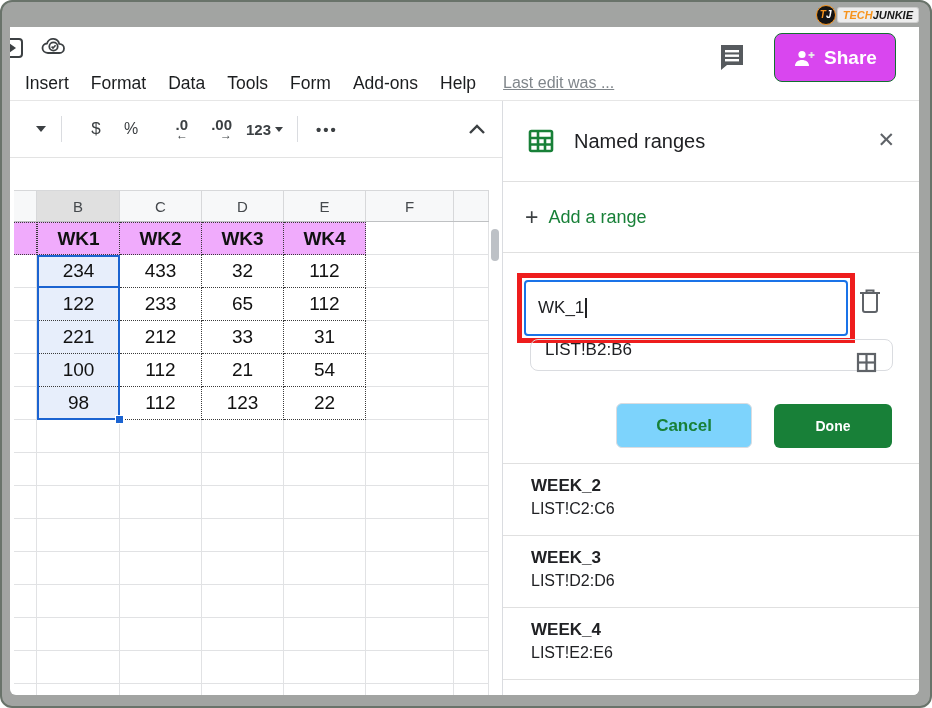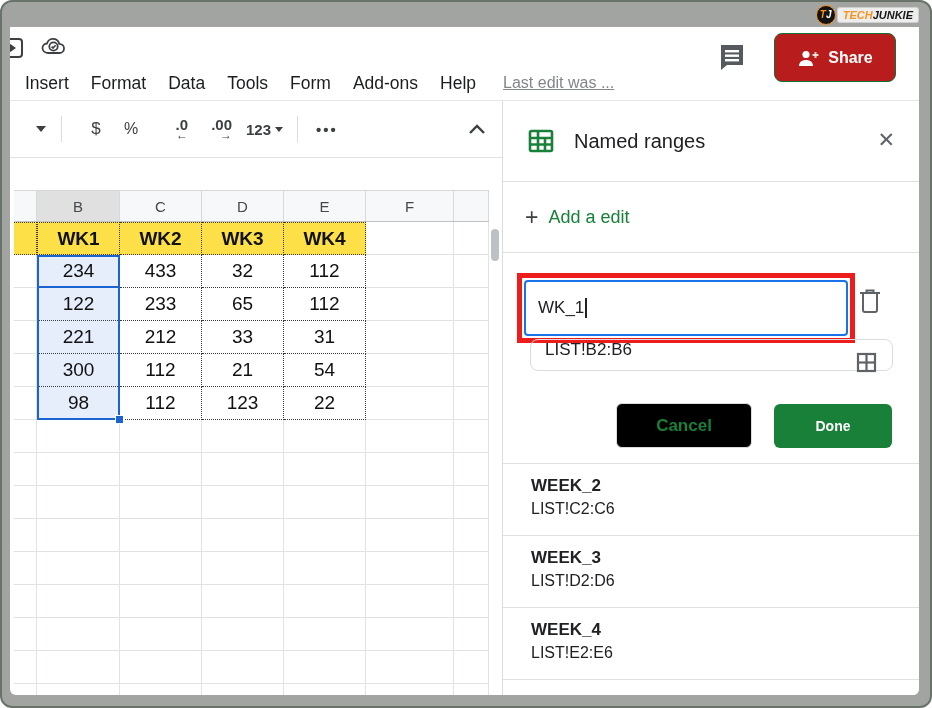--- a/index.html
+++ b/index.html
@@ -20,21 +20,21 @@
 
   .icon-partial { position:absolute; left:-9px; top:11px; width:22px; height:20px; border:2px solid #3c4043; border-radius:4px; display:flex; align-items:center; justify-content:center; }
   .icon-partial .tri { width:0; height:0; border-top:5px solid transparent; border-bottom:5px solid transparent; border-left:7px solid #3c4043; }
   .icon-cloud { position:absolute; left:30px; top:8px; }
 
   .menubar { position:absolute; left:4px; top:40px; height:32px; display:flex; align-items:center; font-size:17.5px; color:#1b1d1f; }
   .menu-item { padding:0 11px; cursor:default; }
   .last-edit { margin-left:16px; color:#80868b; text-decoration:underline; font-size:16px; }
 
   .comment-btn { position:absolute; left:706px; top:14px; width:34px; height:34px; }
-  .share-btn { position:absolute; left:764px; top:6px; width:122px; height:49px; background:#b91c1c; border:1px solid #127030; border-radius:8px; display:flex; align-items:center; justify-content:center; gap:9px; color:#fff; font-size:16px; font-weight:bold; }
+  .share-btn { position:absolute; left:764px; top:6px; width:122px; height:49px; background:#d946ef; border:1px solid #127030; border-radius:8px; display:flex; align-items:center; justify-content:center; gap:9px; color:#fff; font-size:19px; font-weight:bold; }
 
   .hdiv { position:absolute; top:73px; left:0; right:0; height:1px; background:#e6e6e6; }
 
   
   .sheet { position:absolute; left:0; top:74px; width:492px; bottom:0; }
   .toolbar { height:57px; border-bottom:1px solid #e3e3e3; display:flex; align-items:center; padding-left:26px; color:#3c4043; }
   .tb-caret { width:0; height:0; border-left:5px solid transparent; border-right:5px solid transparent; border-top:6px solid #3c4043; margin-right:15px; }
   .tb-sep { width:1px; height:26px; background:#dadce0; }
   .tb-cur { font-size:17px; margin:0 0 0 21px; width:26px; text-align:center; }
   .tb-pct { font-size:16px; width:26px; text-align:center; margin-left:9px; }
@@ -45,21 +45,21 @@
   .tb-more { font-size:15px; font-weight:bold; letter-spacing:2px; margin-left:18px; }
   .tb-collapse { margin-left:auto; margin-right:16px; display:flex; }
   .formula { height:32px; background:#fff; }
 
   .grid { position:relative; margin-left:4px; width:475px; --cols:23px 83px 82px 82px 82px 88px 35px; }
   .ghead { display:grid; grid-template-columns:var(--cols); height:32px; border-top:1px solid #d7d8da; border-bottom:1px solid #bfc1c3; background:#f7f8f9; }
   .ch { border-right:1px solid #d7d8da; font-size:15px; color:#45494d; display:flex; align-items:center; justify-content:center; }
   .ch.sel { background:#e0e0e0; }
   .row { display:grid; grid-template-columns:var(--cols); height:33px; }
   .c { border-right:1px solid #e1e2e4; border-bottom:1px solid #e1e2e4; font-size:19px; color:#111; display:flex; align-items:center; justify-content:center; }
-  .cream { background:#fde047; }
+  .cream { background:#f0abfc; }
   .bold { font-weight:bold; }
   .blue { background:#e7eefb; }
   .d-r { border-right:1px dotted #3a3a3a; }
   .d-b { border-bottom:1px dotted #3a3a3a; }
   .d-t { border-top:1px dotted #3a3a3a; }
   .d-l { border-left:1px dotted #3a3a3a; }
   .sel-box { position:absolute; left:23px; top:65px; width:83px; height:165px; border:2px solid #1b63d1; pointer-events:none; }
   .active-box { position:absolute; left:23px; top:65px; width:83px; height:33px; border:2px solid #1b63d1; pointer-events:none; }
   .fill-handle { position:absolute; left:101px; top:225px; width:9px; height:9px; background:#1b63d1; border:1px solid #fff; }
   .vthumb { position:absolute; right:3px; top:128px; width:8px; height:32px; background:#bdc1c6; border-radius:4px; }
@@ -73,21 +73,21 @@
   .p-add { height:71px; border-bottom:1px solid #e0e0e0; display:flex; align-items:center; padding-left:22px; gap:10px; }
   .plus { font-size:23px; color:#3c4043; line-height:20px; }
   .add-label { color:#188038; font-size:18px; }
   .p-editor { position:relative; height:211px; border-bottom:1px solid #e0e0e0; }
   .red-box { position:absolute; left:14px; top:20px; width:338px; height:70px; border:5px solid #ee1d1d; background:#fff; }
   .name-input { position:absolute; inset:2px; border:2px solid #1a73e8; border-radius:4px; display:flex; align-items:center; padding-left:12px; font-size:17px; color:#202124; }
   .text-caret { display:inline-block; width:1.5px; height:20px; background:#202124; margin-left:1px; }
   .trash { position:absolute; left:355px; top:34px; }
   .range-input { position:absolute; left:27px; top:86px; width:363px; height:32px; border:1px solid #dadce0; border-radius:8px; display:flex; align-items:flex-start; padding-left:14px; font-size:17px; color:#202124; }
   .grid-pick { position:absolute; right:14px; top:11px; display:flex; }
-  .btn-cancel { position:absolute; left:113px; top:150px; width:136px; height:45px; background:#000000; border:1px solid #dadce0; border-radius:6px; color:#188038; font-size:17px; font-weight:bold; font-family:"Liberation Sans",sans-serif; }
+  .btn-cancel { position:absolute; left:113px; top:150px; width:136px; height:45px; background:#7dd3fc; border:1px solid #dadce0; border-radius:6px; color:#188038; font-size:17px; font-weight:bold; font-family:"Liberation Sans",sans-serif; }
   .btn-done { position:absolute; left:271px; top:151px; width:118px; height:44px; background:#188038; border:none; border-radius:6px; color:#fff; font-size:14px; font-weight:bold; font-family:"Liberation Sans",sans-serif; }
   .range-item { height:72px; border-bottom:1px solid #e0e0e0; padding:12px 0 0 28px; }
   .ri-name { font-weight:bold; font-size:17px; color:#202124; }
   .ri-range { font-size:16px; color:#202124; margin-top:4px; }
 </style>
 </head>
 <body>
 
 <div class="frame">
   <div class="titlebar">
@@ -215,21 +215,21 @@
           <div class="c"></div>
           <div class="c blue d-b d-r d-l">221</div>
           <div class="c d-b d-r">212</div>
           <div class="c d-b d-r">33</div>
           <div class="c d-b d-r">31</div>
           <div class="c"></div>
           <div class="c"></div>
         </div>
         <div class="row">
           <div class="c"></div>
-          <div class="c blue d-b d-r d-l">300</div>
+          <div class="c blue d-b d-r d-l">100</div>
           <div class="c d-b d-r">112</div>
           <div class="c d-b d-r">21</div>
           <div class="c d-b d-r">54</div>
           <div class="c"></div>
           <div class="c"></div>
         </div>
         <div class="row">
           <div class="c"></div>
           <div class="c blue d-b d-r d-l">98</div>
           <div class="c d-b d-r">112</div>
@@ -339,21 +339,21 @@
             <line x1="11" y1="4" x2="11" y2="24"></line>
             <line x1="18" y1="11" x2="18" y2="24"></line>
           </svg>
         </span>
         <span class="p-title">Named ranges</span>
         <span class="p-close">✕</span>
       </div>
 
       <div class="p-add">
         <span class="plus">+</span>
-        <span class="add-label">Add a edit</span>
+        <span class="add-label">Add a range</span>
       </div>
 
       <div class="p-editor">
         <div class="red-box">
           <div class="name-input">
             <span>WK_1</span>
               <span class="text-caret"></span>
           </div>
         </div>
         <span class="trash">

